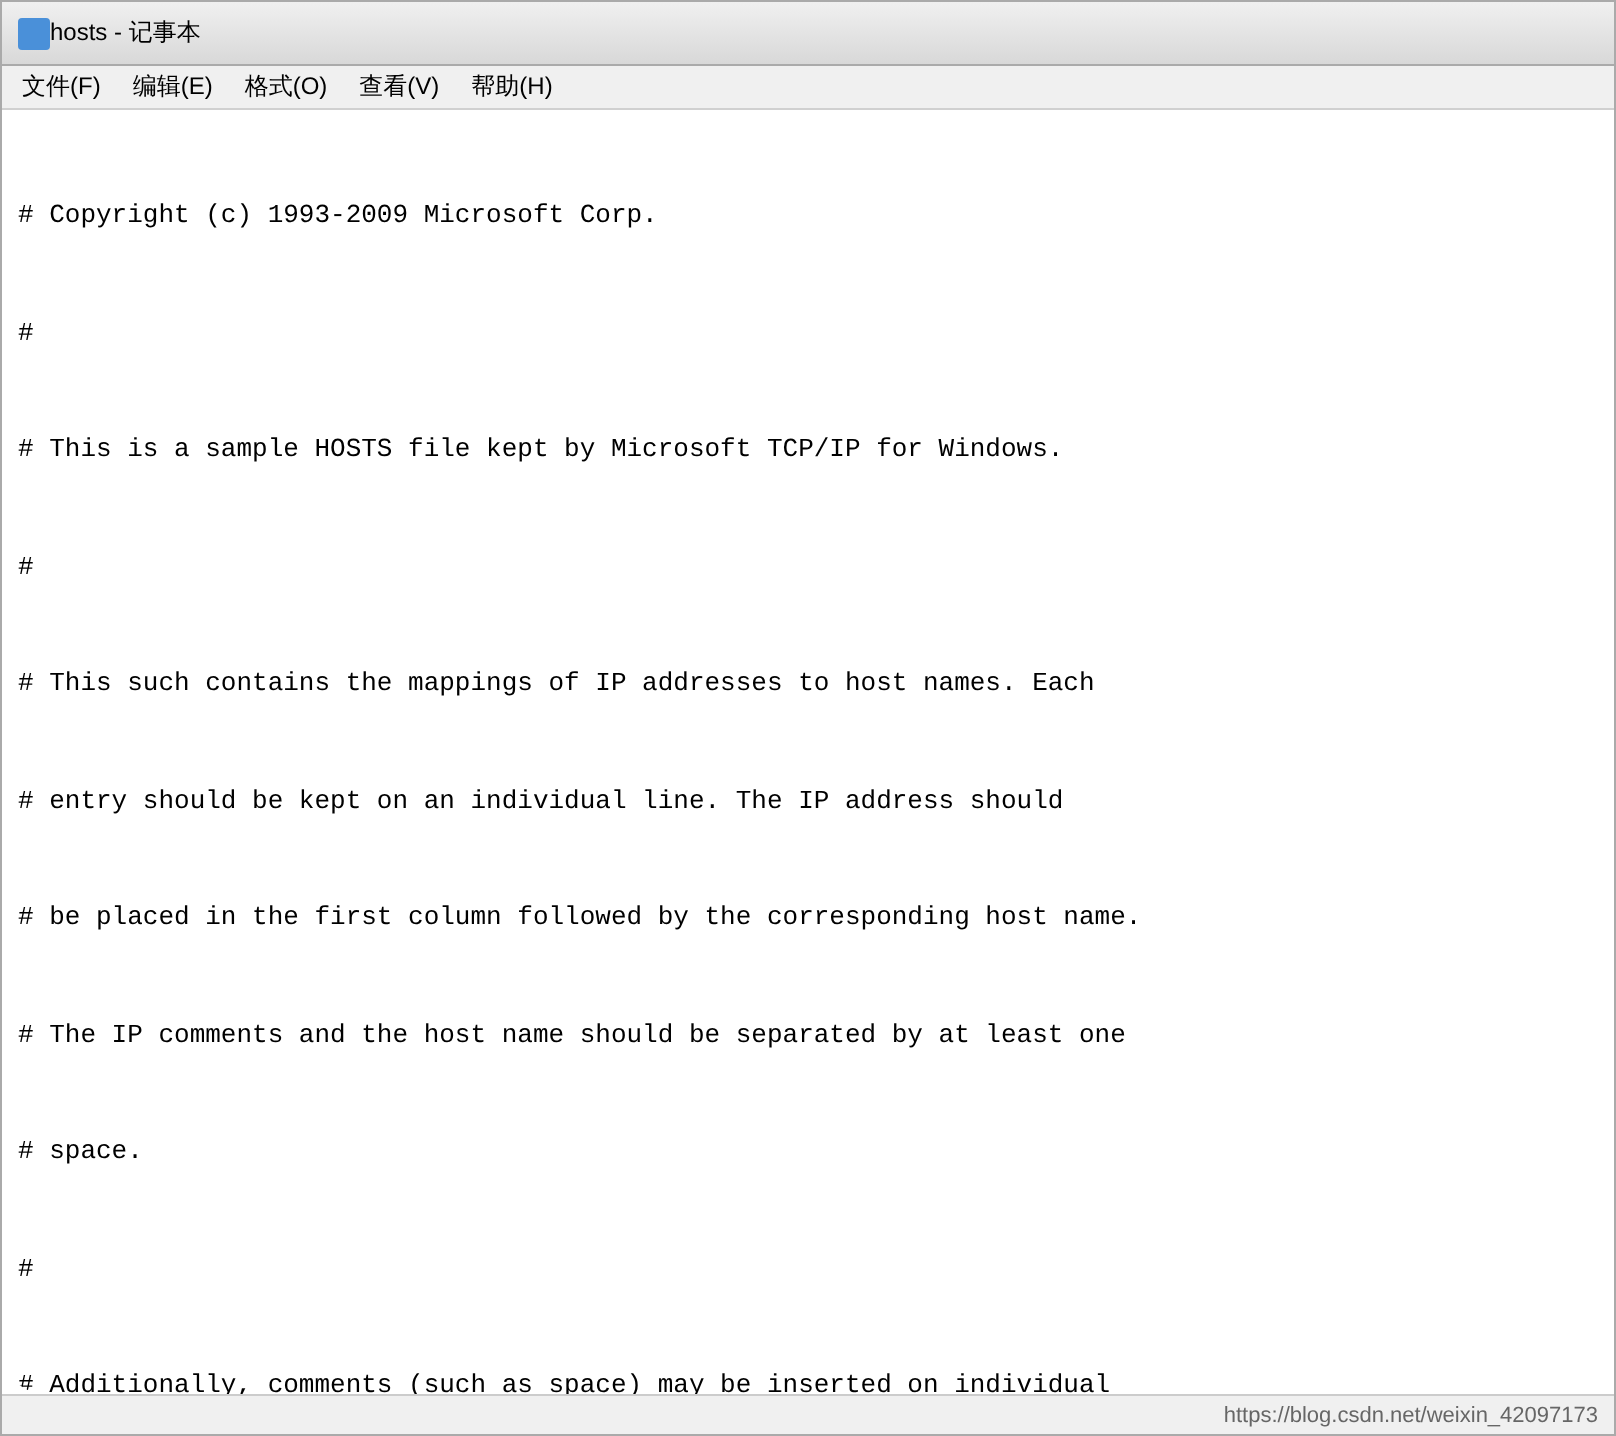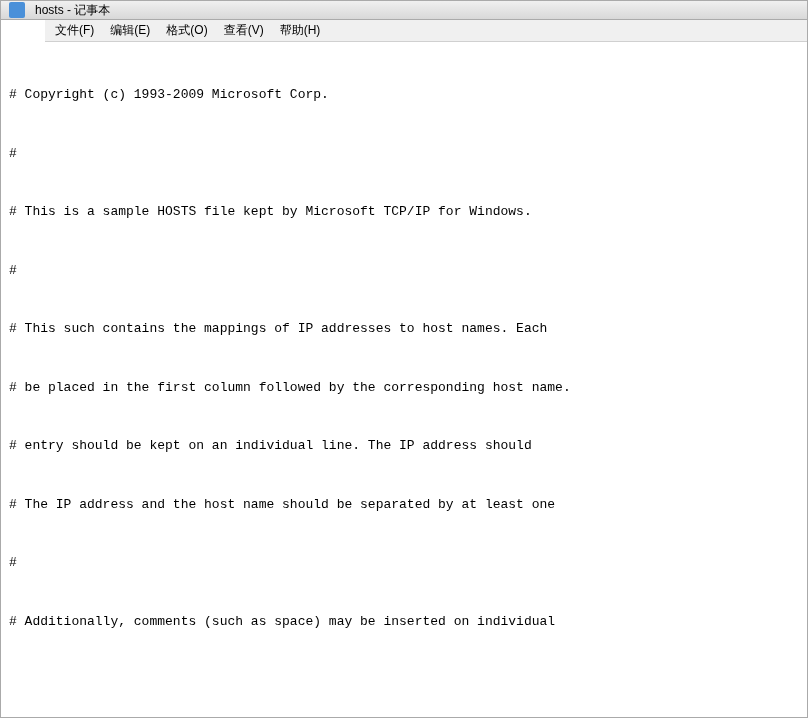--- a/index.html
+++ b/index.html
@@ -26,22 +26,22 @@
     }
 
     .title-bar {
       background: linear-gradient(to bottom, #f0f0f0, #d8d8d8);
       padding: 4px 8px;
       font-size: 12px;
       color: #000;
       border-bottom: 1px solid #aaa;
       display: flex;
       align-items: center;
-      gap: 10px;
-      height: 19px;
+      gap: 0;
+      height: 32px;
     }
 
     .title-bar-icon {
       width: 16px;
       height: 16px;
       background: #4a90d9;
       border-radius: 2px;
       display: inline-block;
     }
 
@@ -51,21 +51,20 @@
 
     .menu-bar {
       background: #f0f0f0;
       padding: 2px 4px;
       font-size: 12px;
       display: flex;
       gap: 4px;
       border-bottom: 1px solid #d0d0d0;
       height: 22px;
       align-items: center;
-      margin-left: 44px;
     }
 
     .menu-item {
       padding: 2px 6px;
       cursor: pointer;
       color: #000;
     }
 
     .content-area {
       flex: 1;
@@ -119,32 +118,36 @@
     <span class="menu-item">查看(V)</span>
     <span class="menu-item">帮助(H)</span>
   </div>
   <div class="content-area">
     <div class="text-content">
       <span class="text-line"># Copyright (c) 1993-2009 Microsoft Corp.</span>
       <span class="text-line">#</span>
       <span class="text-line"># This is a sample HOSTS file kept by Microsoft TCP/IP for Windows.</span>
       <span class="text-line">#</span>
       <span class="text-line"># This such contains the mappings of IP addresses to host names. Each</span>
+      <span class="text-line"># entry should be kept on an individual line. The IP address should</span>
       <span class="text-line"># be placed in the first column followed by the corresponding host name.</span>
-      <span class="text-line"># entry should be kept on an individual line. The IP address should</span>
-      <span class="text-line"># The IP address and the host name should be separated by at least one</span>
+      <span class="text-line"># The IP comments and the host name should be separated by at least one</span>
+      <span class="text-line"># space.</span>
       <span class="text-line">#</span>
       <span class="text-line"># Additionally, comments (such as space) may be inserted on individual</span>
       
       
       
       
       
       
       
       
       
       
       
       
     </div>
   </div>
+  <div class="status-bar">
+    <span>https://blog.csdn.net/weixin_42097173</span>
+  </div>
 </div>
 
 </body></html>

